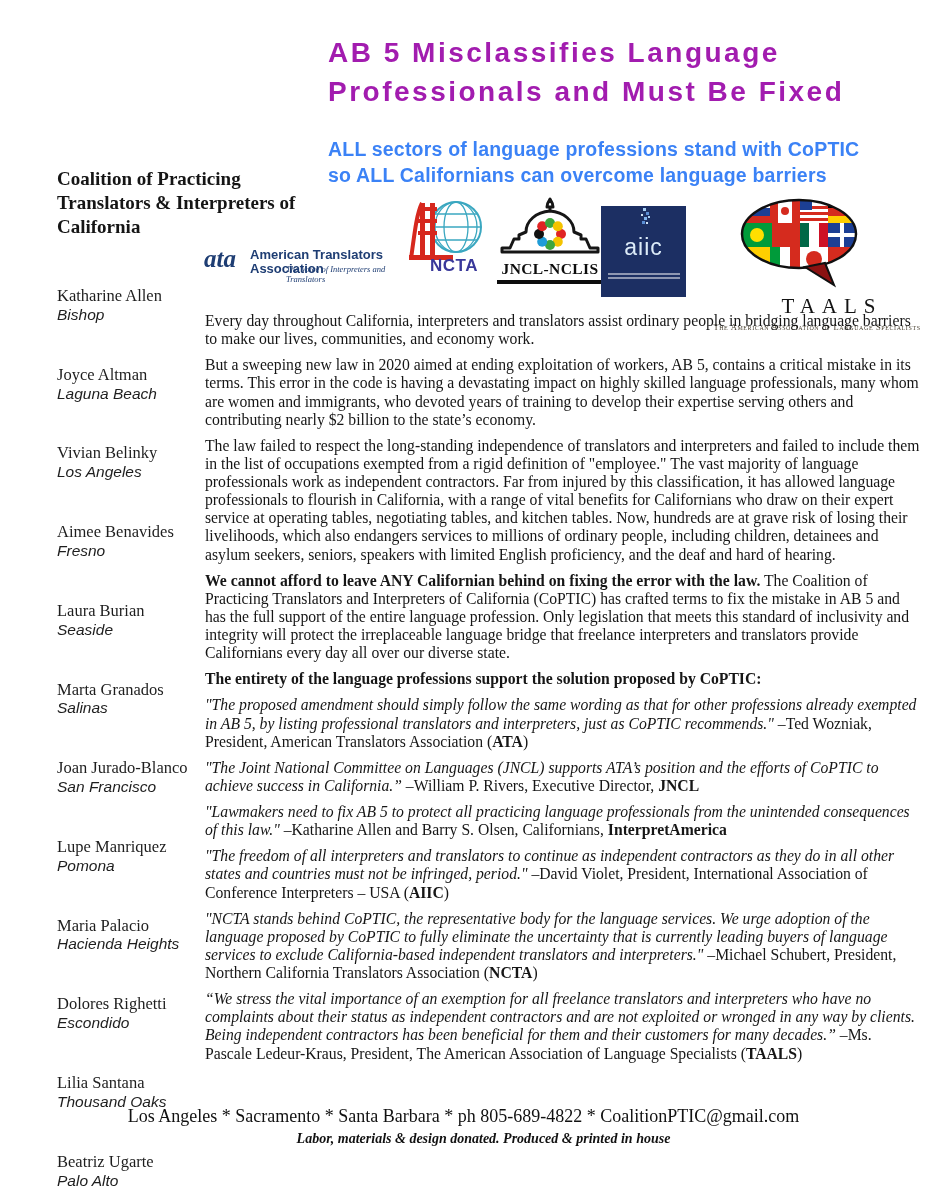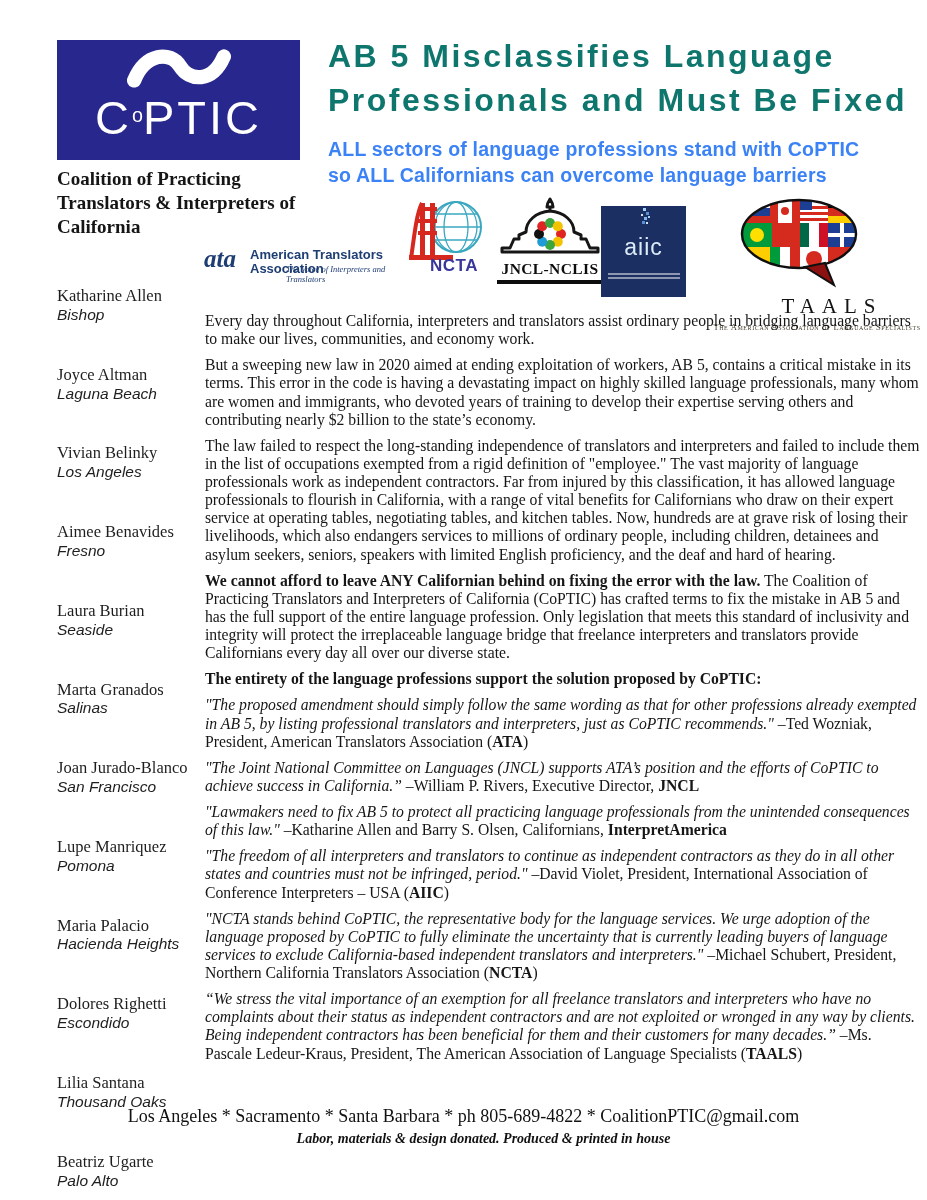--- a/index.html
+++ b/index.html
@@ -17,21 +17,21 @@
   .org-name{left:57px;top:167px;width:262px;font-weight:bold;font-size:19px;line-height:1.26;color:#151515;}
 
   
   .sidebar{left:57px;top:246px;width:152px;}
   .member{margin-bottom:11px;margin-top:40px;}
   .member .name{font-size:16.5px;line-height:1.2;color:#1e1e1e;}
   .member .city{font-family:"Liberation Sans",sans-serif;font-style:italic;font-size:15.5px;line-height:1.22;color:#1e1e1e;}
 
   
   .title{left:328px;top:34px;width:600px;font-family:"Liberation Sans",sans-serif;font-weight:bold;
-         font-size:32px;line-height:1.38;letter-spacing:2.5px;color:#0f766e;}
+         font-size:28px;line-height:1.38;letter-spacing:2.5px;color:#a21caf;}
   .subtitle{left:328px;top:137px;width:600px;font-family:"Liberation Sans",sans-serif;font-weight:bold;
             font-size:19.5px;line-height:1.32;letter-spacing:0.2px;color:#3b82f6;}
 
   
   .ata{left:204px;top:245px;width:200px;}
   .ata-script{position:absolute;left:0;top:0;font-style:italic;font-weight:bold;font-size:25px;color:#1e3d73;}
   .ata-name{position:absolute;left:46px;top:3px;width:160px;font-family:"Liberation Sans",sans-serif;
             font-weight:bold;font-size:13px;line-height:1.1;color:#1e3d73;}
   .ata-tag{position:absolute;left:82px;top:19px;width:130px;font-style:italic;font-size:8.5px;color:#1e3d73;}
 
@@ -63,28 +63,20 @@
 
   
   .footer1{left:0;top:1106px;width:927px;text-align:center;font-size:18px;color:#111;}
   .footer2{left:0;top:1131px;width:927px;text-align:center;font-style:italic;font-weight:600;font-size:14px;color:#111;padding-left:20px;}
 </style>
 </head>
 <body>
 
 <div class="page">
 
-  <div class="abs coptic-box">
-    <span class="coptic-tilde">
-      <svg width="142" height="42" viewBox="0 0 122 44">
-        <path d="M14 35 C 26 6 52 4 62 20 C 72 36 96 38 108 10" fill="none" stroke="#ffffff" stroke-width="15" stroke-linecap="round"></path>
-      </svg>
-    </span>
-    <div class="coptic-wordmark"><span>C</span><span class="deg">o</span><span>PTIC</span></div>
-  </div>
   <div class="abs org-name">Coalition of Practicing Translators &amp; Interpreters of California</div>
 
   <div class="abs title">
     <div>AB 5 Misclassifies Language</div>
     <div>Professionals and Must Be Fixed</div>
   </div>
   <div class="abs subtitle">
     <div>ALL sectors of language professions stand with CoPTIC</div>
     <div>so ALL Californians can overcome language barriers</div>
   </div>

